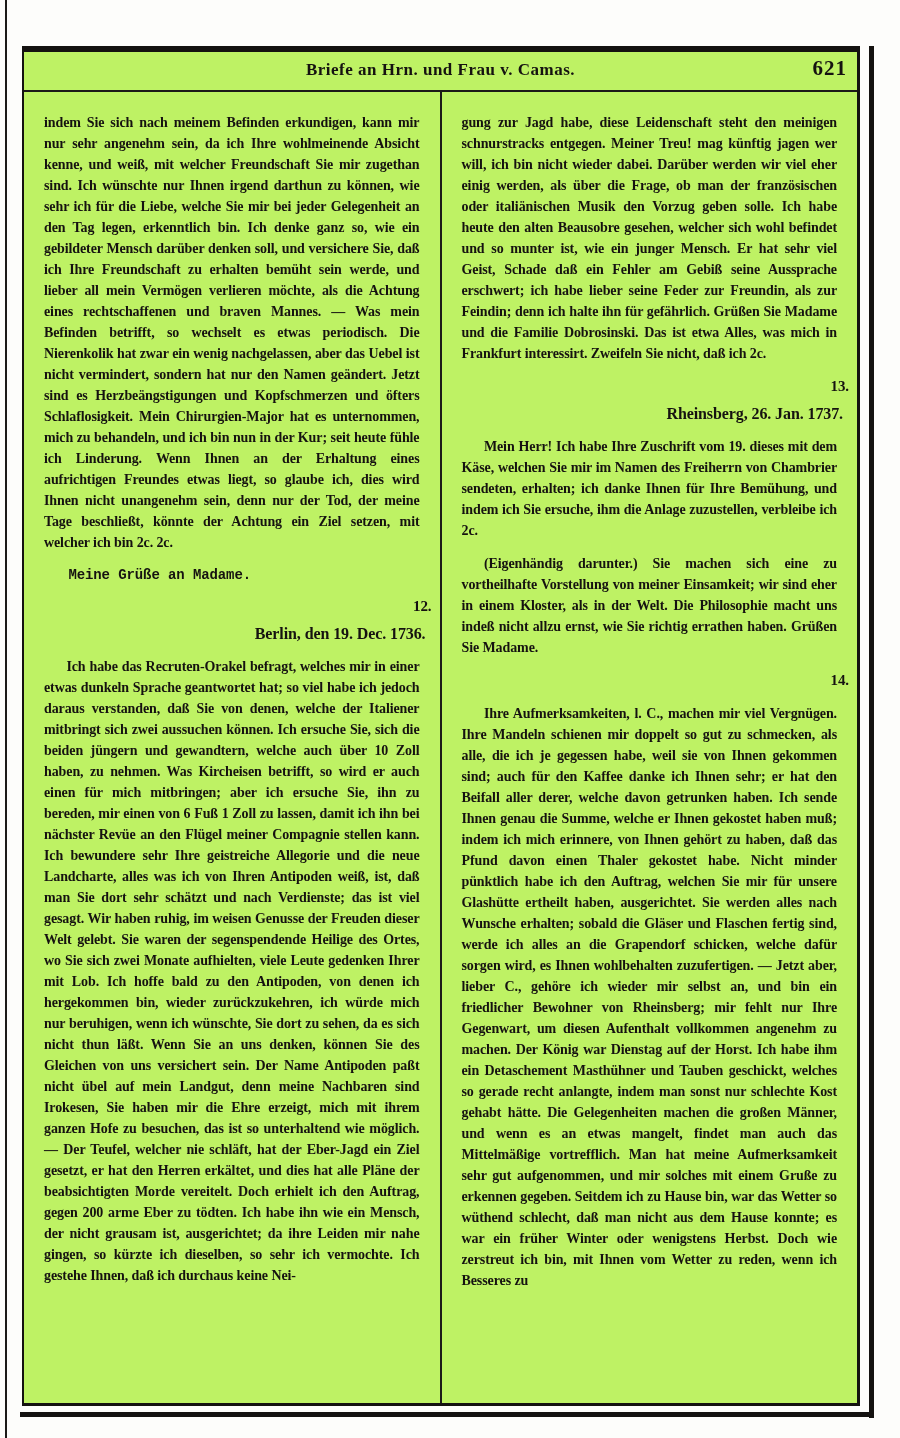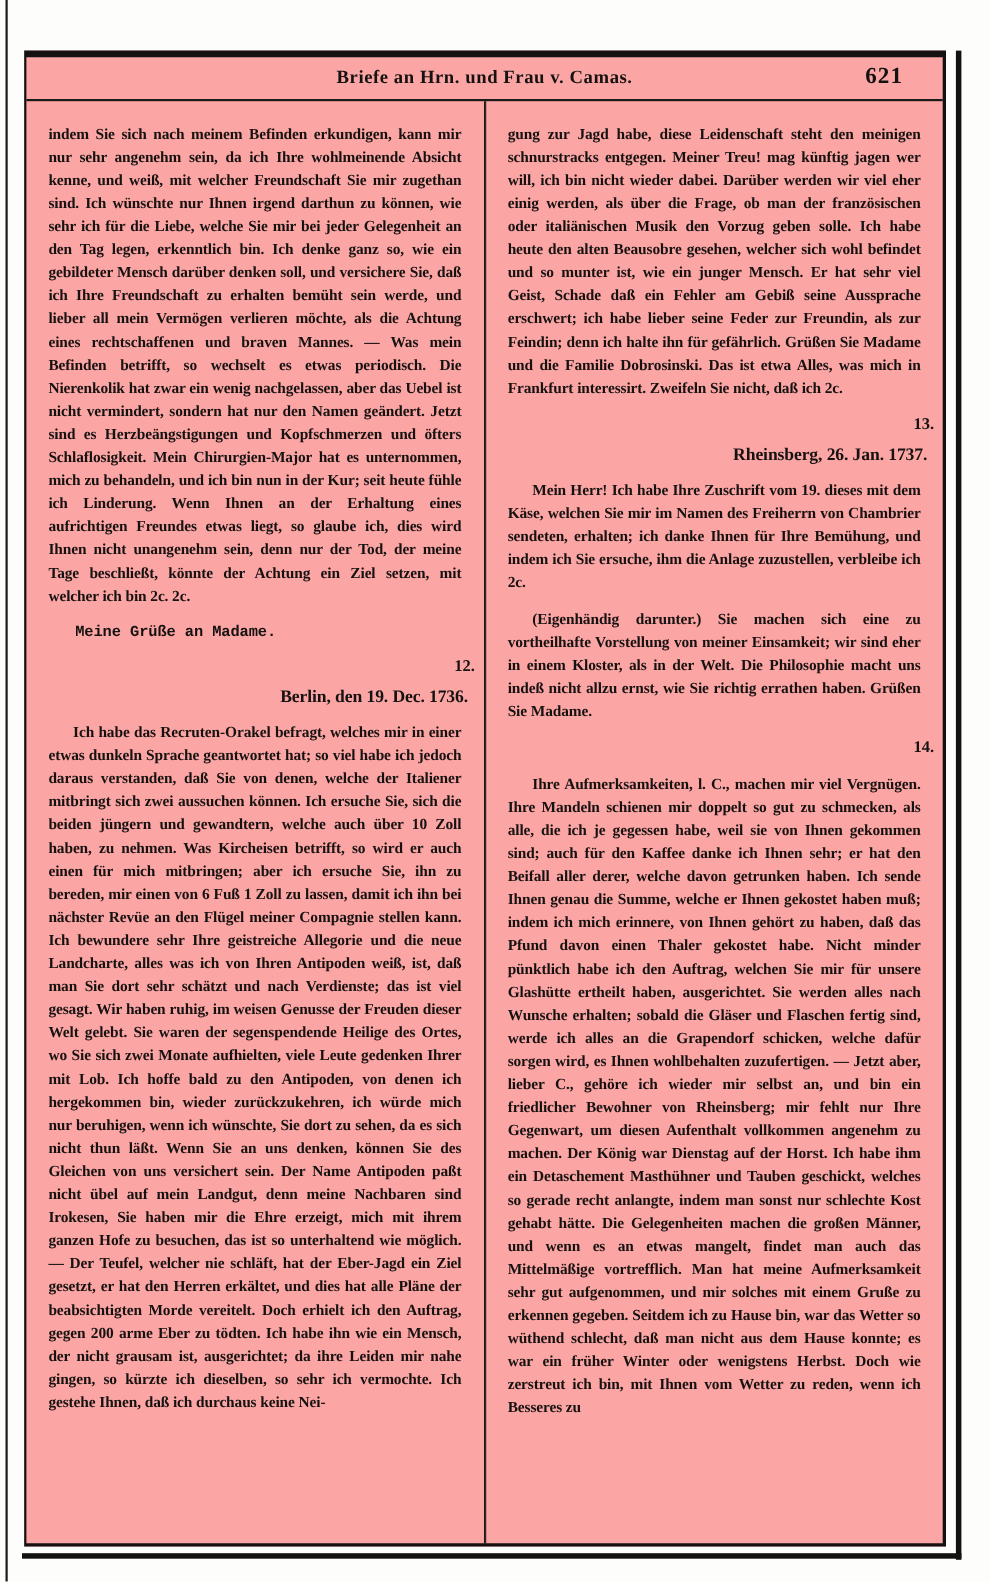--- a/index.html
+++ b/index.html
@@ -46,41 +46,41 @@
     position: absolute;
     left: 22px;
     top: 46px;
     width: 838px;
     height: 1360px;
     border-top: 6px solid #141210;
     border-left: 2px solid #141210;
     border-right: 3px solid #141210;
     border-bottom: 3px solid #141210;
     box-sizing: border-box;
-    background: #fca5a5;
+    background: #bef264;
   }
   .running-head {
     position: relative;
     height: 40px;
     border-bottom: 2px solid #1c1a18;
     box-sizing: border-box;
   }
   .running-head .title {
     position: absolute;
     left: 0;
     right: 0;
     top: 8px;
     text-align: center;
     font-weight: bold;
     font-size: 17px;
     letter-spacing: 0.5px;
   }
   .running-head .page-number {
     position: absolute;
-    right: 36px;
+    right: 10px;
     top: 4px;
     font-weight: bold;
     font-size: 21px;
     letter-spacing: 1px;
   }
   .columns {
     position: absolute;
     top: 40px;
     left: 0;
     right: 0;

